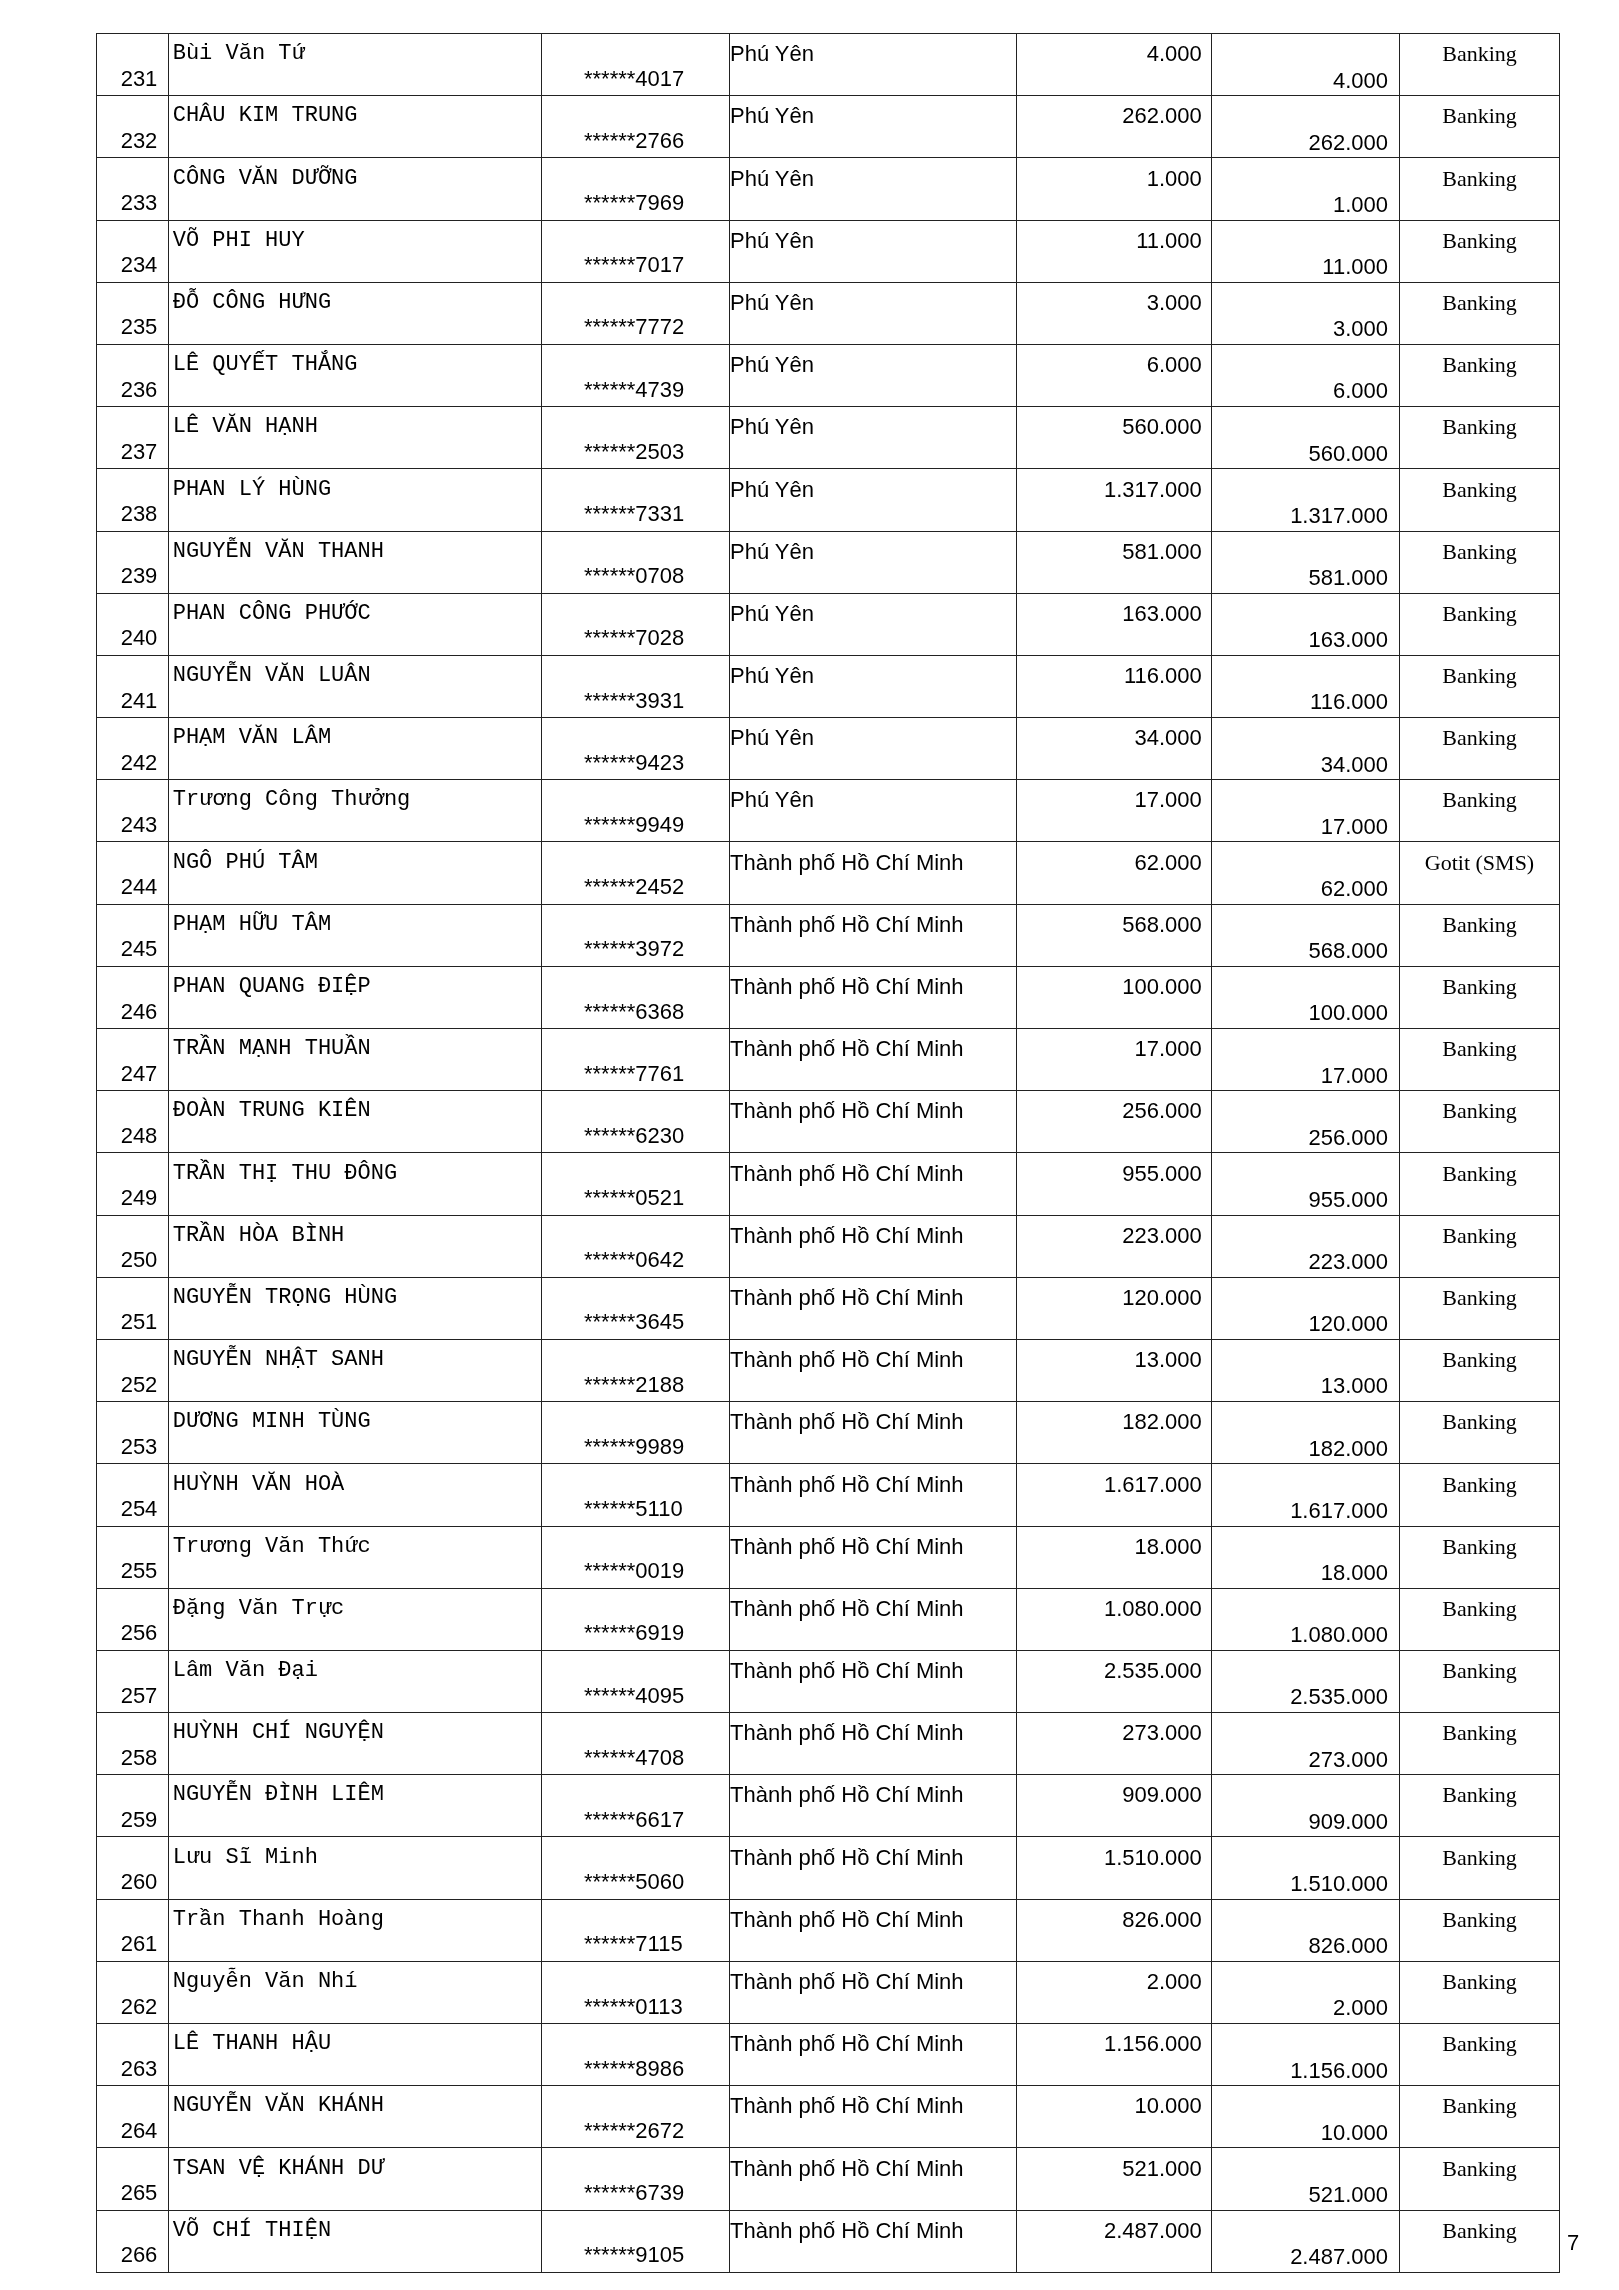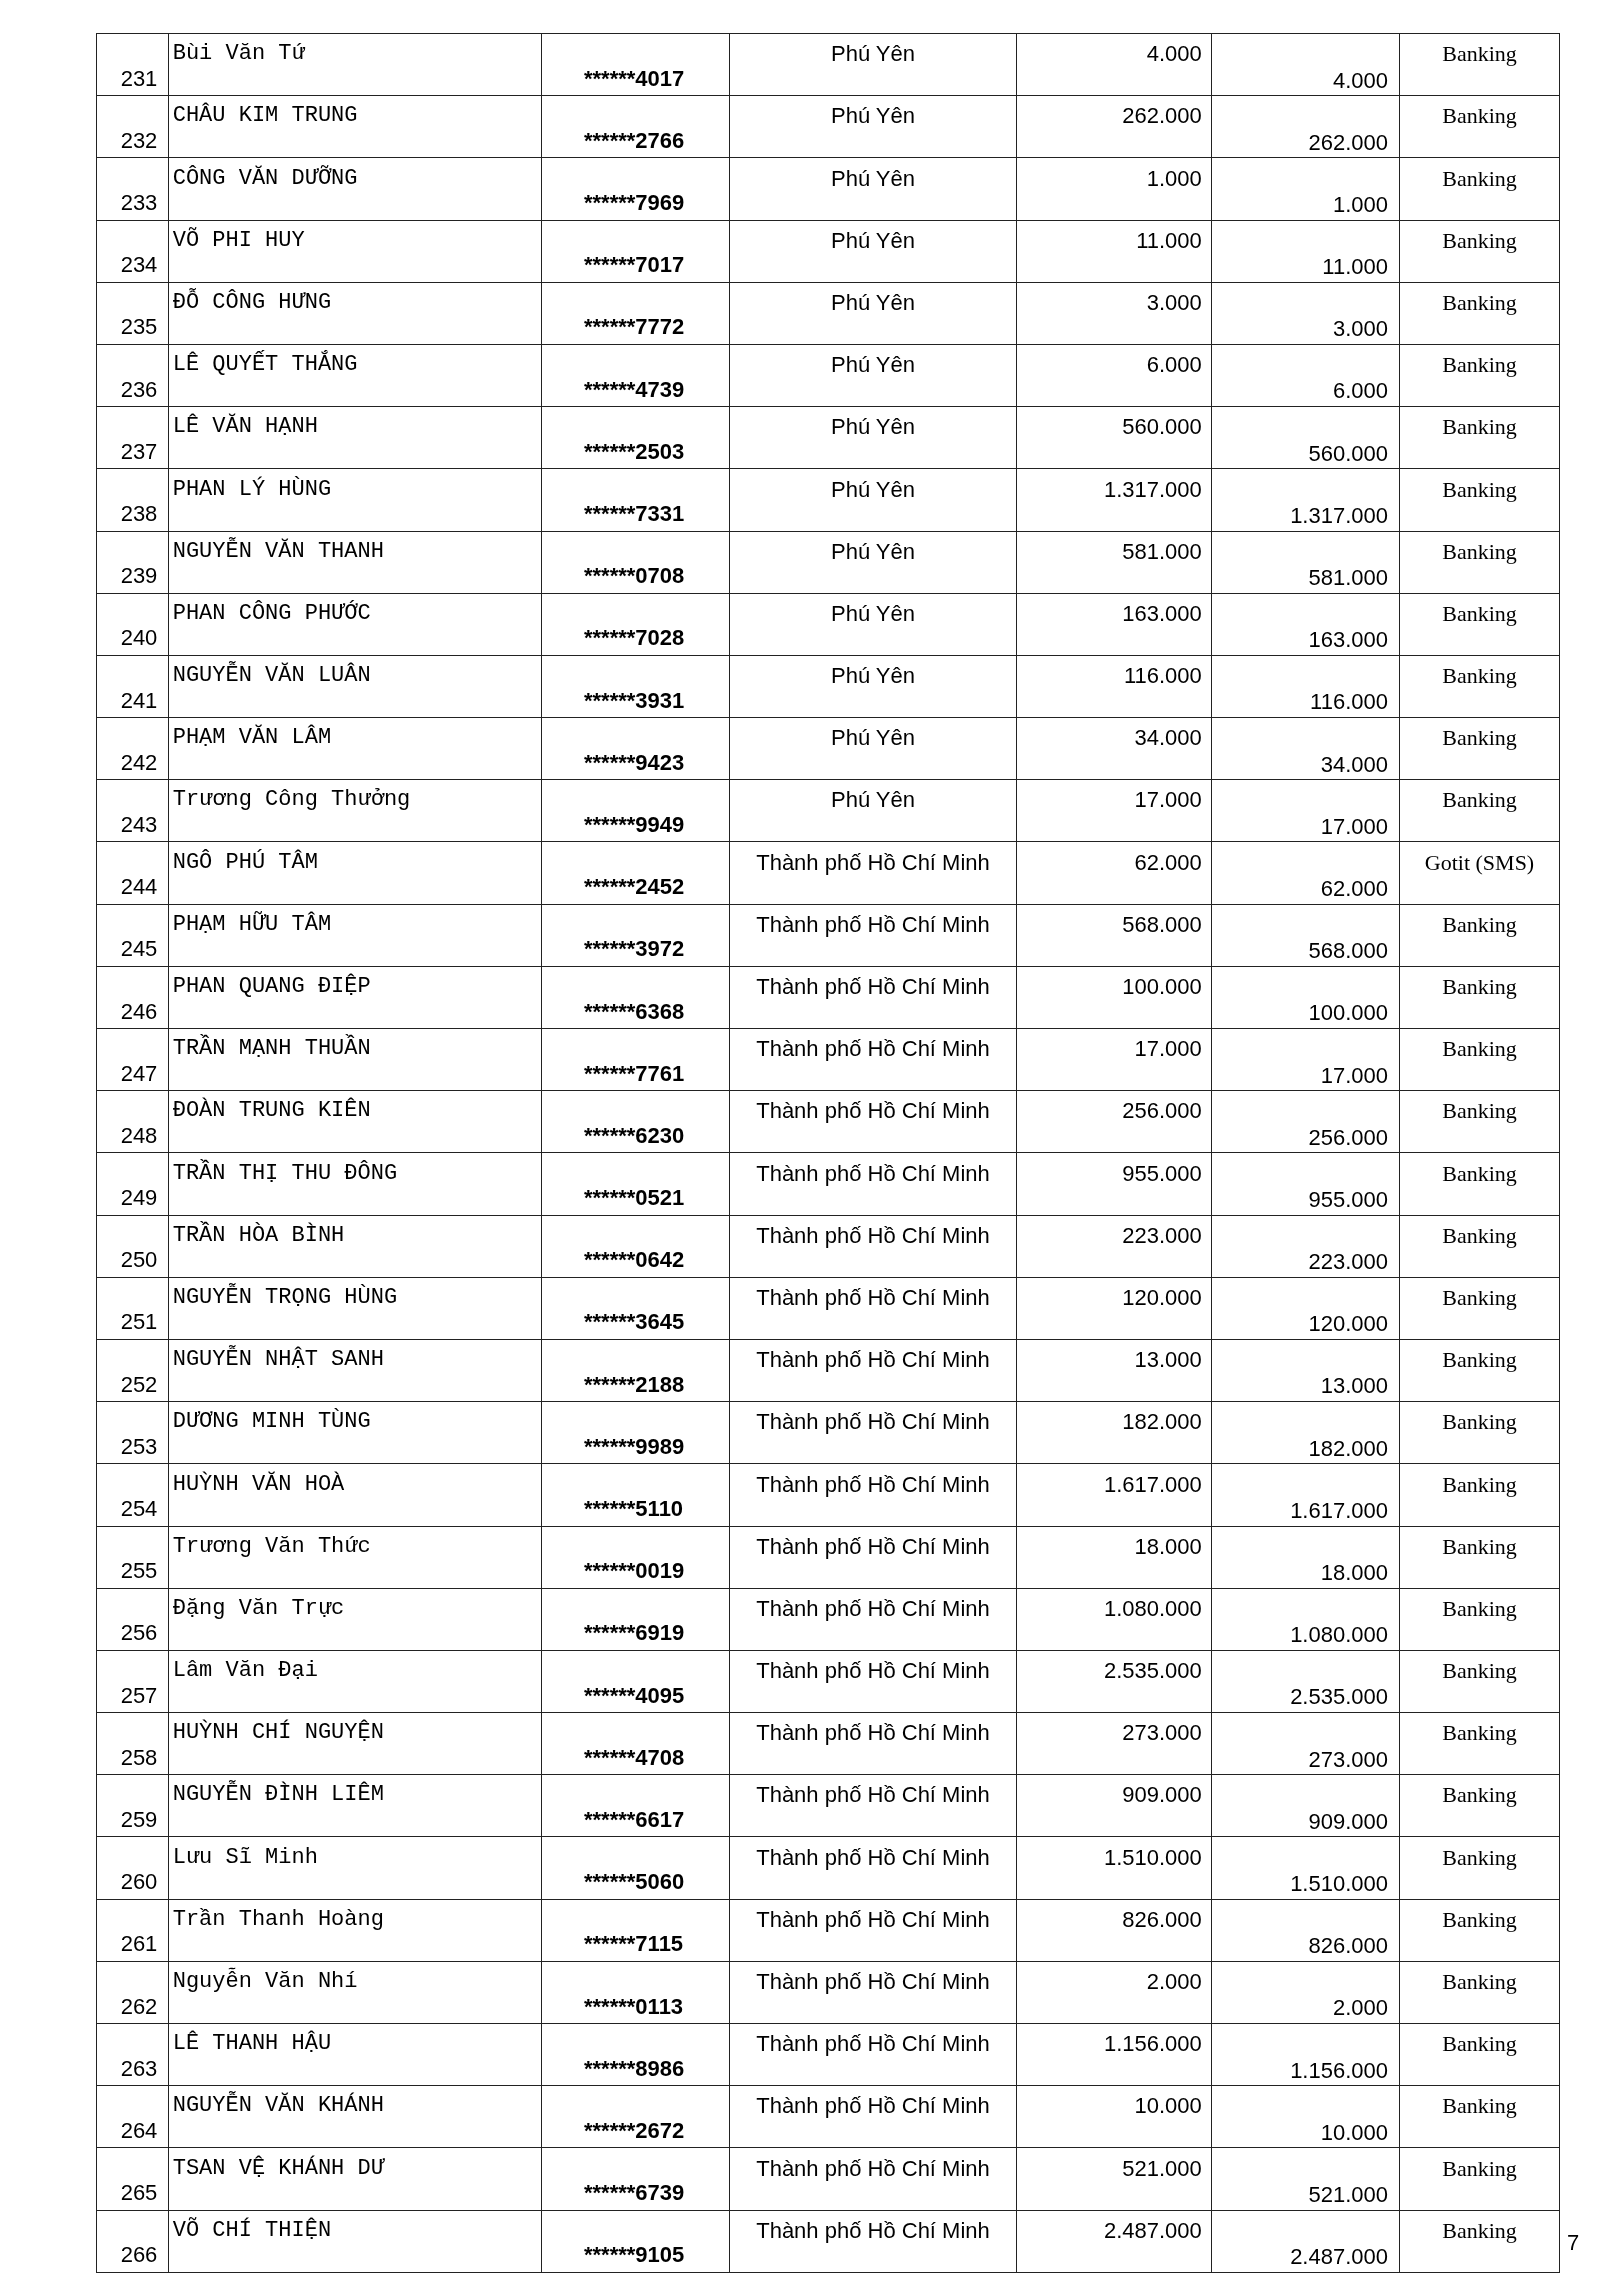--- a/index.html
+++ b/index.html
@@ -15,22 +15,22 @@
   }
   col.c-no { width: 72px; }
   col.c-name { width: 373px; }
   col.c-acct { width: 188px; }
   col.c-prov { width: 287px; }
   col.c-amt1 { width: 195px; }
   col.c-amt2 { width: 188px; }
   col.c-meth { width: 160px; }
   .no { vertical-align: bottom; padding: 0 0 5.5px 13px !important; text-align: center; }
   .name { vertical-align: top; padding: 9.2px 0 0 3.7px !important; font-family: Liberation Mono, monospace; }
-  .acct { vertical-align: bottom; padding: 0 0 5.5px 42px !important; font-weight: bold; }
-  .prov { vertical-align: top; text-align: center; padding-top: 9.2px !important; }
+  .acct { vertical-align: bottom; padding: 0 0 5.5px 42px !important; }
+  .prov { vertical-align: top; padding-top: 9.2px !important; }
   .amt1 { vertical-align: top; text-align: right; padding: 9.2px 9.2px 0 0 !important; }
   .amt2 { vertical-align: bottom; text-align: right; padding: 0 11px 3.7px 0 !important; }
   .meth { vertical-align: top; text-align: center; padding-top: 9.2px !important; font-family: Liberation Serif, serif; }
   .page-num { position: absolute; left: 1567px; top: 2230px; font-size: 22px; }
 </style>
 </head>
 <body>
 
 <table class="list">
   <colgroup>

